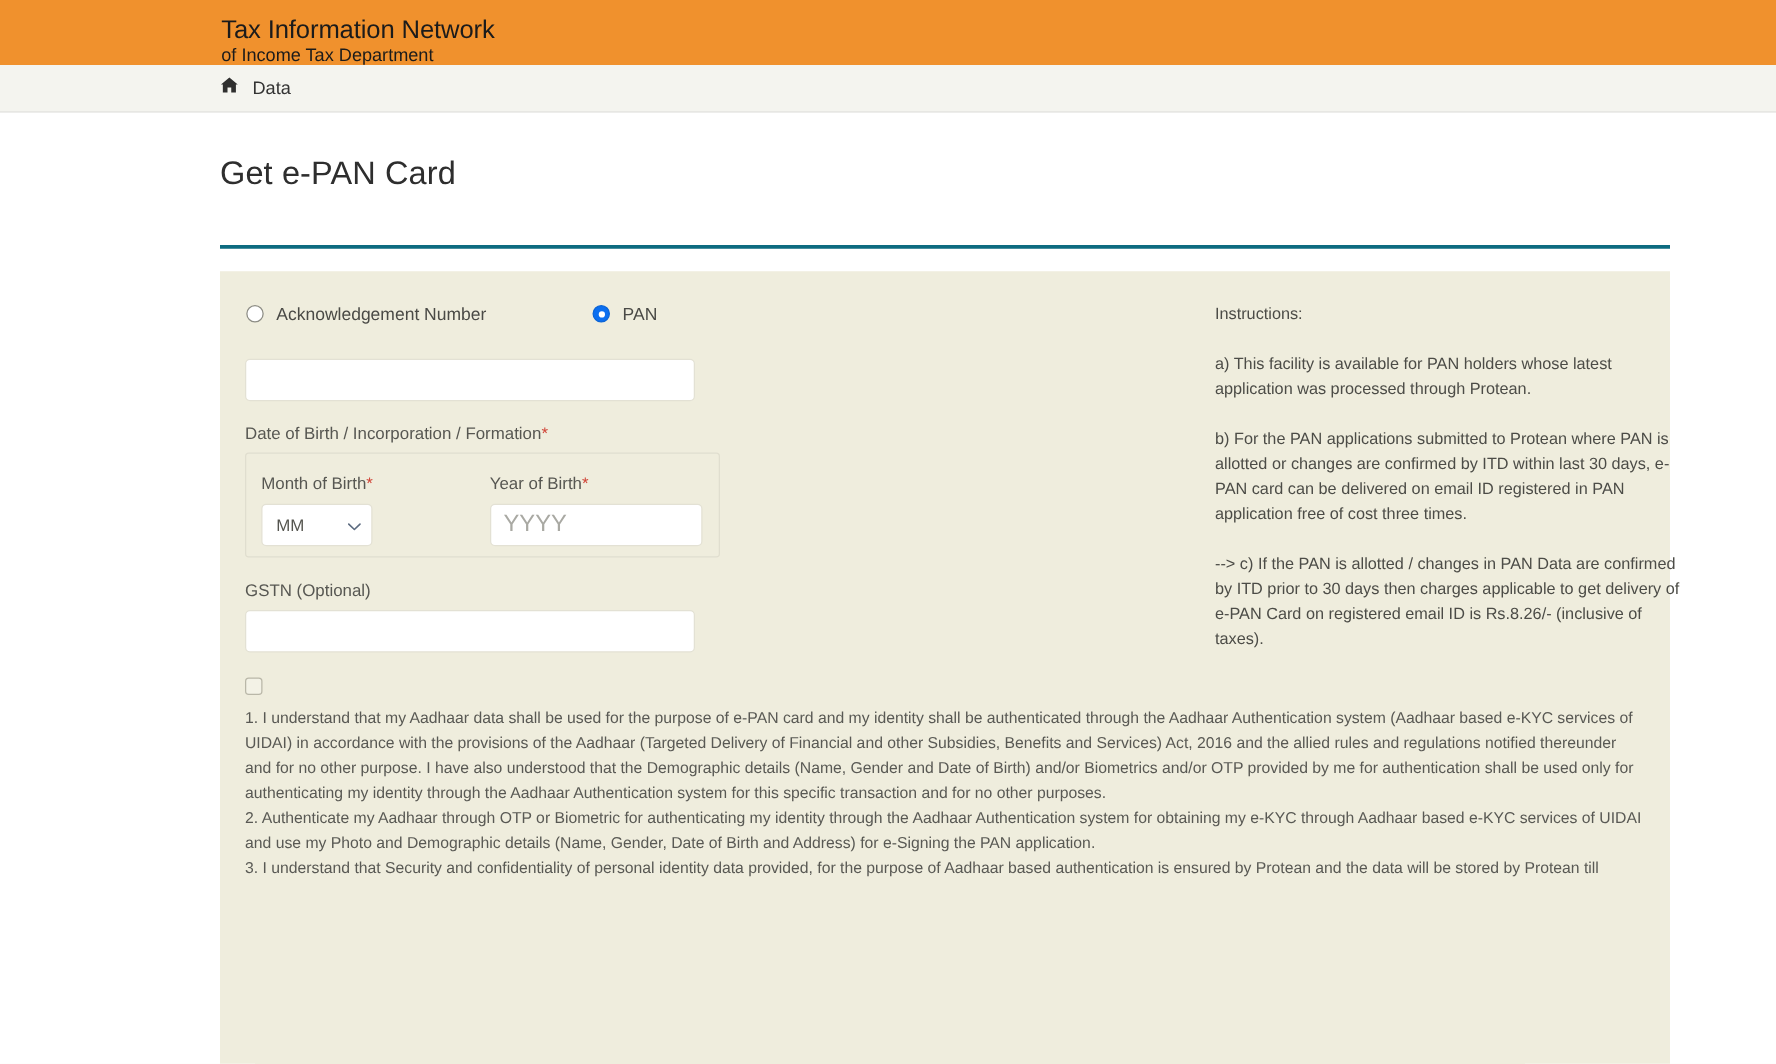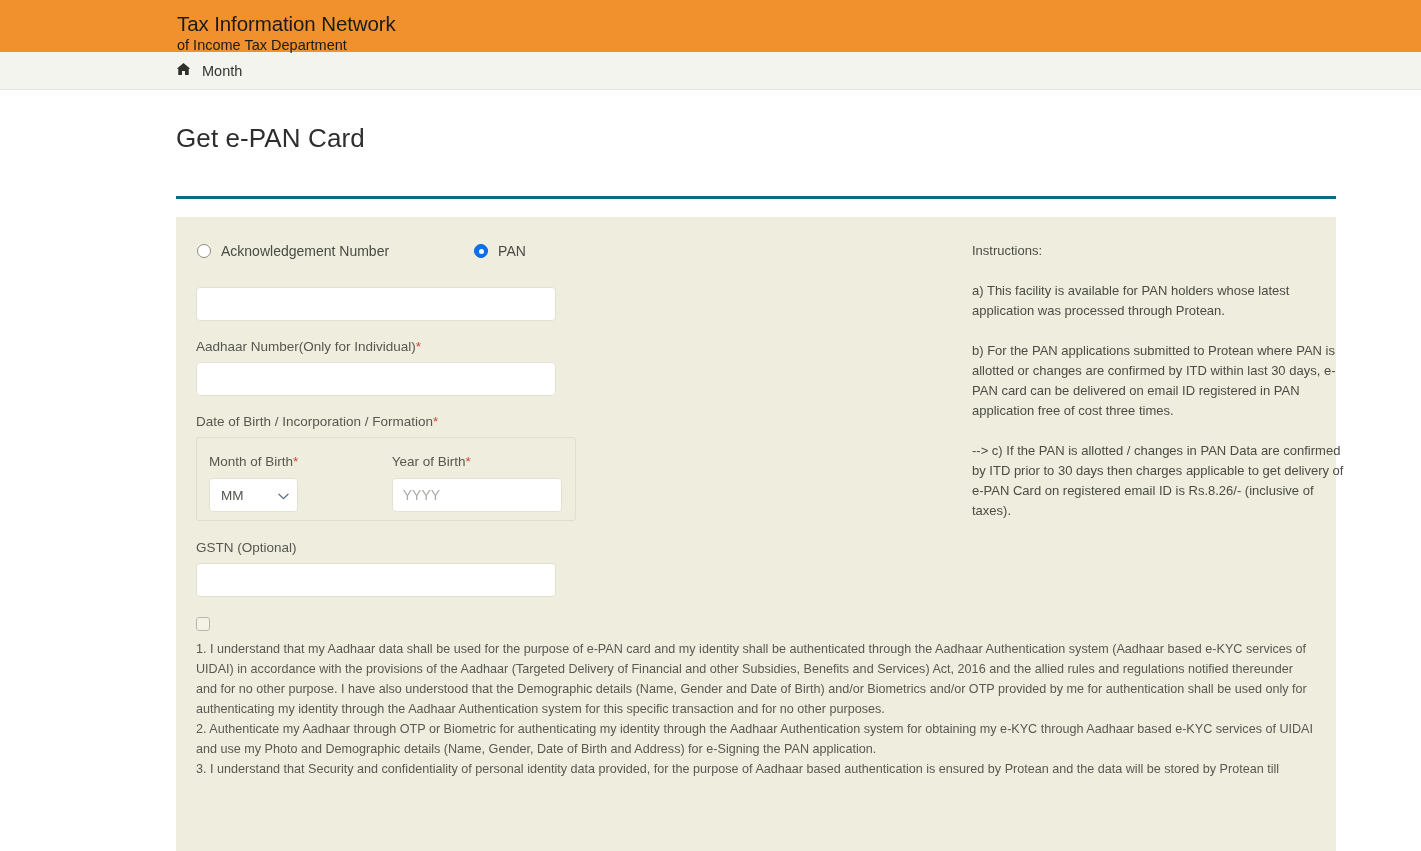--- a/index.html
+++ b/index.html
@@ -150,21 +150,21 @@
     margin-bottom: 8px;
   }
   .req { color: #d04437; }
   .text-input {
     width: 360px;
     height: 34px;
     background: #ffffff;
     border: 1px solid #e3e1d4;
     border-radius: 4px;
     padding: 0 10px;
-    font-size: 14px;
+    font-size: 19px;
     color: #333;
     font-family: "Liberation Sans", sans-serif;
     outline: none;
   }
   .text-input::placeholder { color: #a9a9a3; }
 
   
   .dob-label { margin-bottom: 8px; }
   .dob-group {
     width: 380px;
@@ -245,21 +245,21 @@
   </div>
 </div>
 
 <div class="breadcrumb-bar">
   <a class="crumb" href="#">
     <span class="home-icon">
       <svg width="15" height="14" viewBox="0 0 16 15" aria-hidden="true">
         <path d="M8 1 L15.2 7.1 L13.6 7.1 L13.6 14 L9.6 14 L9.6 9.6 L6.4 9.6 L6.4 14 L2.4 14 L2.4 7.1 L0.8 7.1 Z" fill="#2f2f2f"></path>
       </svg>
     </span>
-    <span class="crumb-label">Month</span>
+    <span class="crumb-label">Data</span>
   </a>
 </div>
 
 <div class="page">
 
   <h1 class="page-title">Get e-PAN Card</h1>
   <div class="divider"></div>
 
   <div class="panel">
     <div class="panel-inner">
@@ -272,24 +272,20 @@
         <label class="radio-item">
           <span class="radio-dot checked"></span>
           <span class="radio-label">PAN</span>
         </label>
       </div>
 
       <div class="field">
         <input class="text-input" type="text" placeholder="" style="">
       </div>
 
-      <div class="field">
-        <label class="field-label"><span>Aadhaar Number(Only for Individual)</span><span class="req">*</span></label>
-        <input class="text-input" type="text" placeholder="" style="">
-      </div>
 
       <label class="field-label dob-label"><span>Date of Birth / Incorporation / Formation</span><span class="req">*</span></label>
       <div class="dob-group">
         <div class="dob-col-month">
           <span class="dob-sub-label"><span>Month of Birth</span><span class="req">*</span></span>
           <div class="select-box">
             <span>MM</span>
             <span class="chev">
               <svg width="11" height="7" viewBox="0 0 11 7" aria-hidden="true">
                 <path d="M1 1.3 L5.5 5.6 L10 1.3" fill="none" stroke="#5c6b80" stroke-width="1.3" stroke-linecap="round" stroke-linejoin="round"></path>

